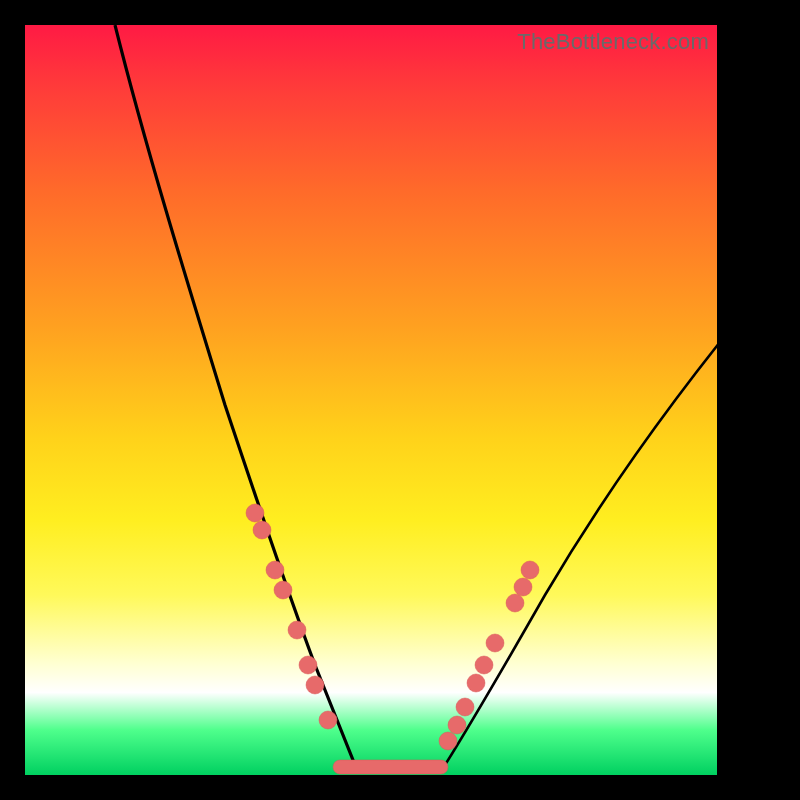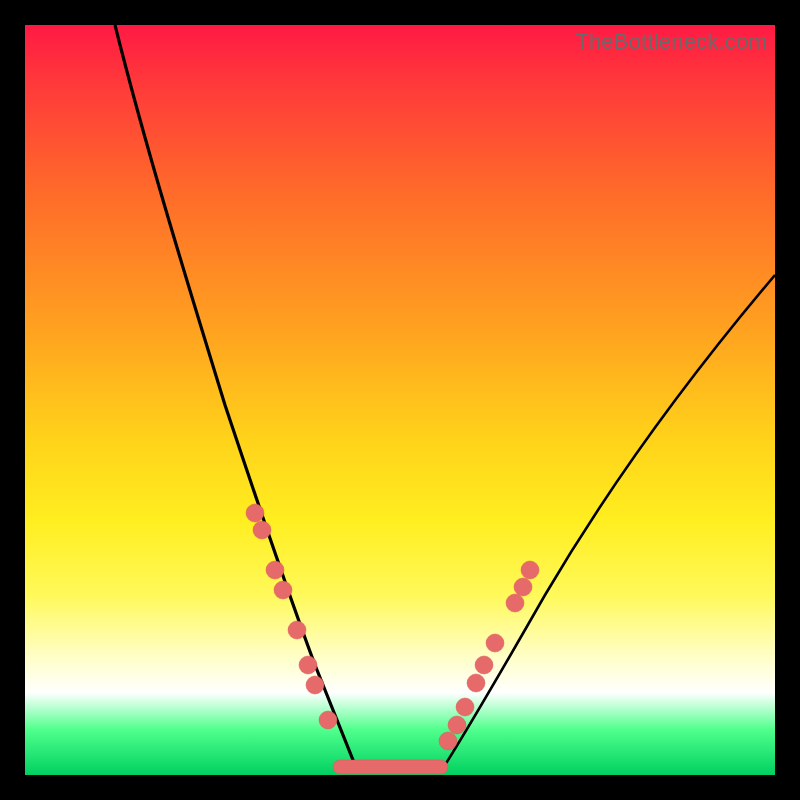--- a/index.html
+++ b/index.html
@@ -7,21 +7,21 @@
   .frame {
     width: 800px;
     height: 800px;
     background: #000;
     position: relative;
   }
   .plot-area {
     position: absolute;
     left: 25px;
     top: 25px;
-    width: 750px;
+    width: 692px;
     height: 750px;
     background: linear-gradient(to bottom,
       #ff1a44 0%,
       #ff3a3a 8%,
       #ff6a2a 22%,
       #ffa020 40%,
       #ffd21a 55%,
       #ffee20 66%,
       #fff95a 76%,
       #ffffd0 85%,

